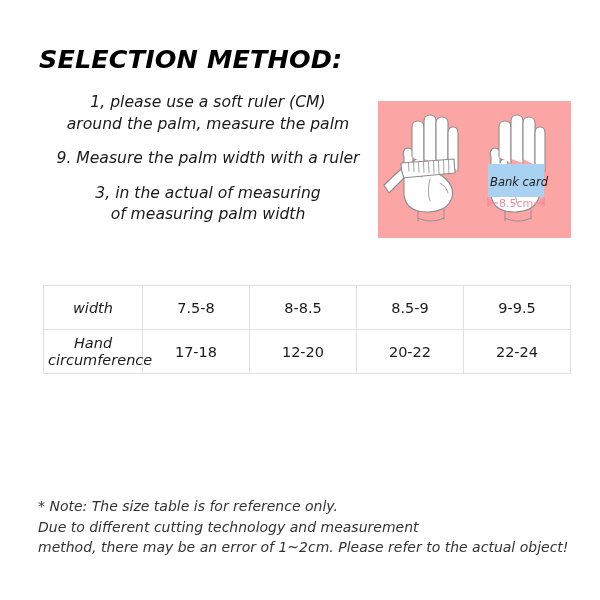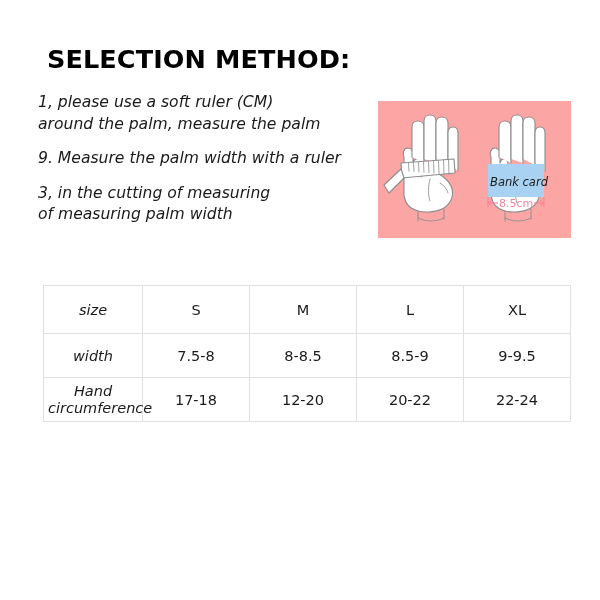--- a/index.html
+++ b/index.html
@@ -24,32 +24,33 @@
     height: 600px;
   }
 
   
   #title {
     position: absolute;
     left: 39px;
     top: 44px;
     font-size: 25.5px;
     font-weight: bold;
+    font-style: italic;
     letter-spacing: 0.1px;
     color: #000000;
     white-space: nowrap;
-    margin-left: 8px;
   }
 
   
   #instructions {
     position: absolute;
     left: 38px;
     top: 92px;
     width: 340px;
+    text-align: center;
   }
   .para {
     font-size: 15.6px;
     font-style: italic;
     line-height: 21.5px;
     color: #1a1a1a;
     margin: 0 0 13px 0;
   }
   .para .ln {
     display: block;
@@ -147,21 +148,21 @@
     <p class="para">
       <span class="ln">1, please use a soft ruler (CM)</span>
       <span class="ln">around the palm, measure the palm</span>
     </p>
 
     <p class="para">
       <span class="ln">9. Measure the palm width with a ruler</span>
     </p>
 
     <p class="para">
-      <span class="ln">3, in the cutting of measuring</span>
+      <span class="ln">3, in the actual of measuring</span>
       <span class="ln">of measuring palm width</span>
     </p>
 
   </div>
 
   <div id="illustration">
     <svg width="193" height="137" viewBox="0 0 193 137" xmlns="http://www.w3.org/2000/svg">
 
       <g fill="none" stroke="#8c8c8c" stroke-width="1.1" stroke-linecap="round" stroke-linejoin="round">
 
@@ -240,38 +241,36 @@
 
   <table id="size-table">
     <colgroup>
       <col class="col-label">
       <col class="col-size">
       <col class="col-size">
       <col class="col-size">
       <col class="col-size">
     </colgroup>
     <tbody>
-      <tr class="row-head">
-        <td class="hdr-label">size</td>
-        <td class="hdr-size">S</td>
-        <td class="hdr-size">M</td>
-        <td class="hdr-size">L</td>
-        <td class="hdr-size">XL</td>
-      </tr>
       <tr class="row-body">
         <td class="rowlabel">width</td>
         <td class="val">7.5-8</td>
         <td class="val">8-8.5</td>
         <td class="val">8.5-9</td>
         <td class="val">9-9.5</td>
       </tr>
       <tr class="row-body">
         <td class="rowlabel wrap">Hand circumference</td>
         <td class="val">17-18</td>
         <td class="val">12-20</td>
         <td class="val">20-22</td>
         <td class="val">22-24</td>
       </tr>
     </tbody>
   </table>
 
+  <div id="note">
+    <span class="ln">* Note: The size table is for reference only.</span>
+    <span class="ln">Due to different cutting technology and measurement</span>
+    <span class="ln">method, there may be an error of 1~2cm. Please refer to the actual object!</span>
+  </div>
 
 </div>
 
 </body></html>

